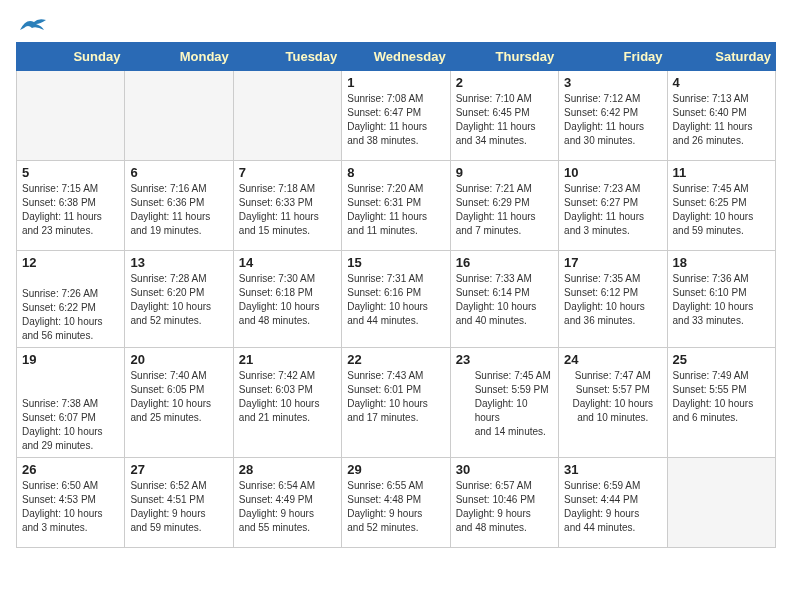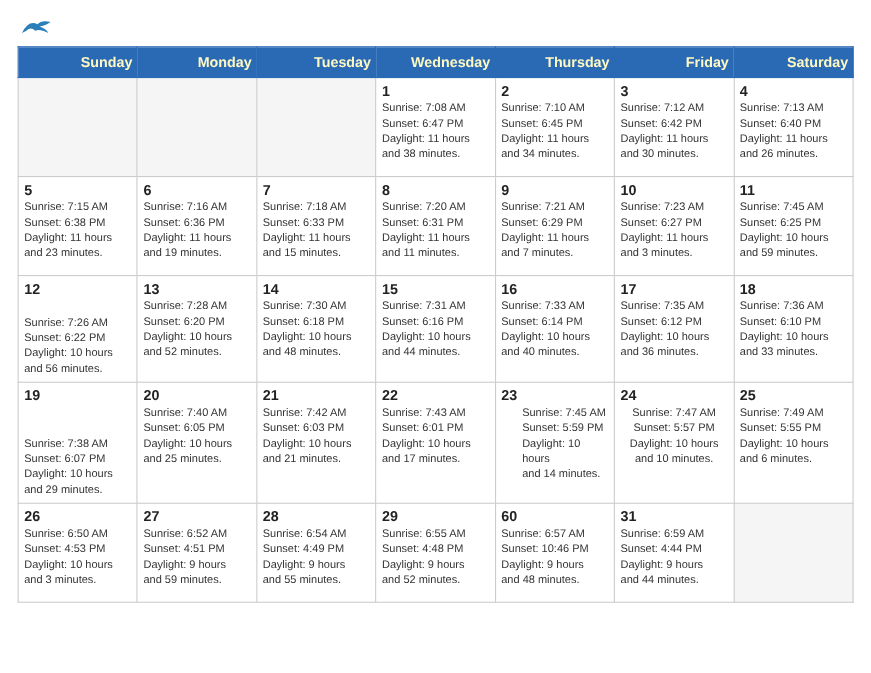--- a/index.html
+++ b/index.html
@@ -315,21 +315,21 @@
 and 55 minutes.</div>
         </td>
         <td>
           <span class="day-num">29</span>
           <div class="cell-text" style="white-space: pre-line;">Sunrise: 6:55 AM
 Sunset: 4:48 PM
 Daylight: 9 hours
 and 52 minutes.</div>
         </td>
         <td>
-          <span class="day-num">60</span>
+          <span class="day-num">30</span>
           <div class="cell-text" style="white-space: pre-line;">Sunrise: 6:57 AM
 Sunset: 10:46 PM
 Daylight: 9 hours
 and 48 minutes.</div>
         </td>
         <td>
           <span class="day-num">31</span>
           <div class="cell-text" style="white-space: pre-line;">Sunrise: 6:59 AM
 Sunset: 4:44 PM
 Daylight: 9 hours

